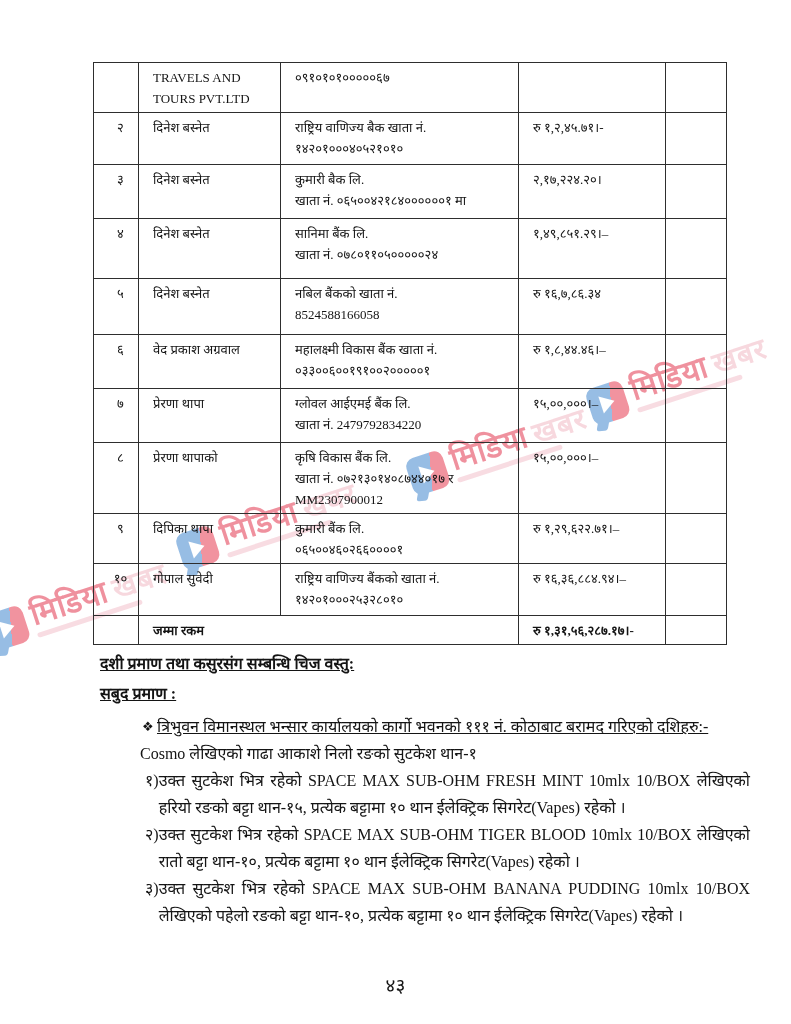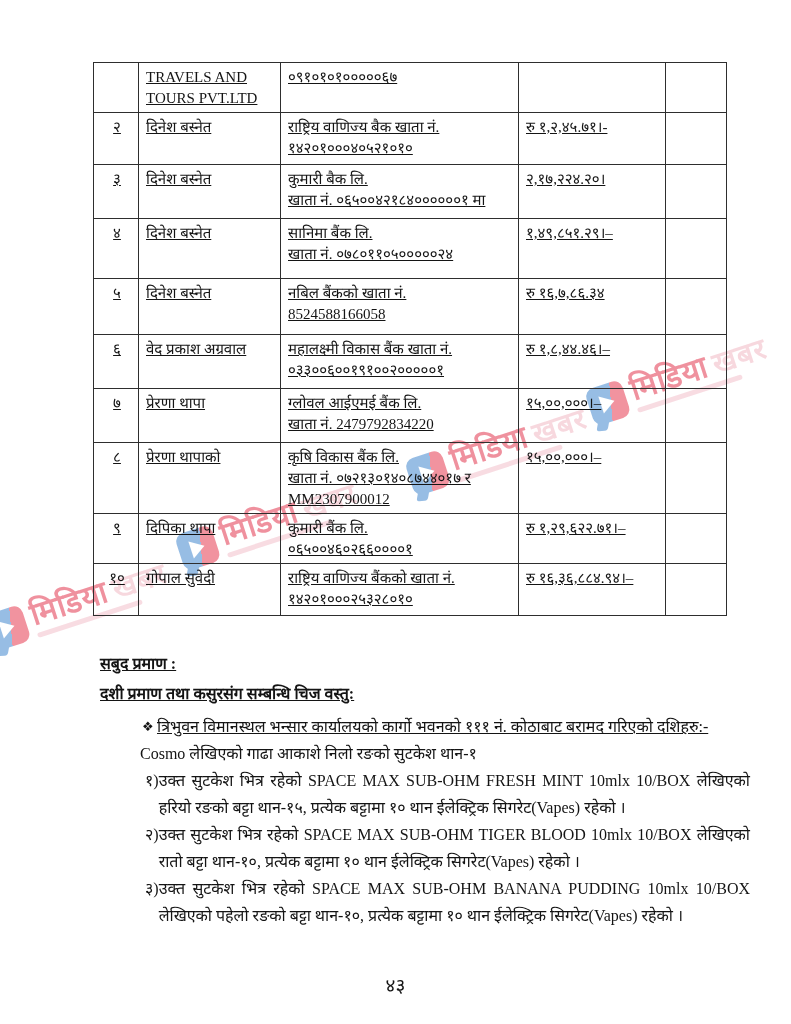--- a/index.html
+++ b/index.html
@@ -37,23 +37,22 @@
   .wm-brand-red { font-size:31px; font-weight:bold; color:#e5435a; letter-spacing:1px; }
   .wm-brand-pale { font-size:29px; font-weight:bold; color:#f2bcc7; letter-spacing:1px; }
   .wm-tagline { margin-top:3px; height:5px; width:110px; background:#f3c4ce; border-radius:3px; }
   
   .content { position:relative; z-index:1; }
   
   table.bank { position:absolute; left:93px; top:62px; width:633px;
     border-collapse:collapse; table-layout:fixed; }
   table.bank td {
     border:1px solid #2e2e2e; vertical-align:top;
-    font-size:15px; line-height:21px; padding:4px 5px 3px 7px;
+    font-size:13px; line-height:21px; padding:4px 5px 3px 14px;
     overflow:hidden;
-    text-decoration:underline;
   }
   td.c-sn   { text-align:center; padding-left:2px; padding-right:2px; }
   td.c-amt  { padding-left:9px; }
   tr.total-row td { font-weight:bold; }
   
   .textbody { position:absolute; left:100px; top:650px; width:650px;
     font-size:16px; line-height:27px; }
   .h-underline { font-weight:bold; text-decoration:underline; margin-bottom:3px; }
   .bullet-row { display:flex; margin-top:6px; }
   .bullet-mark { flex:0 0 57px; padding-left:42px; font-size:13px; }
@@ -238,26 +237,32 @@
             <td>
               <div>गोपाल सुवेदी</div>
             </td>
             <td>
               <div>राष्ट्रिय वाणिज्य बैंकको खाता नं.</div>
               <div>१४२०१०००२५३२८०१०</div>
             </td>
             <td class="c-amt">रु १६,३६,८८४.९४।–</td>
             <td></td>
           </tr>
+          <tr class="total-row" style="height: 28px;">
+            <td class="c-sn"></td>
+            <td colspan="2">जम्मा रकम</td>
+            <td class="c-amt">रु १,३१,५६,२८७.१७।-</td>
+            <td></td>
+          </tr>
         </tbody>
     </table>
 
     <div class="textbody">
+      <div class="h-underline">दशी प्रमाण तथा कसुरसंग सम्बन्धि चिज वस्तु:</div>
       <div class="h-underline">सबुद प्रमाण :</div>
-      <div class="h-underline">दशी प्रमाण तथा कसुरसंग सम्बन्धि चिज वस्तु:</div>
 
       <div class="bullet-row">
         <span class="bullet-mark">❖</span>
         <span class="bullet-text">त्रिभुवन विमानस्थल भन्सार कार्यालयको कार्गो भवनको १११ नं. कोठाबाट बरामद गरिएको दशिहरु:-</span>
       </div>
 
       <div class="sub-head">Cosmo लेखिएको गाढा आकाशे निलो रङको सुटकेश थान-१</div>
 
       <div>
           <div class="ev-item">

